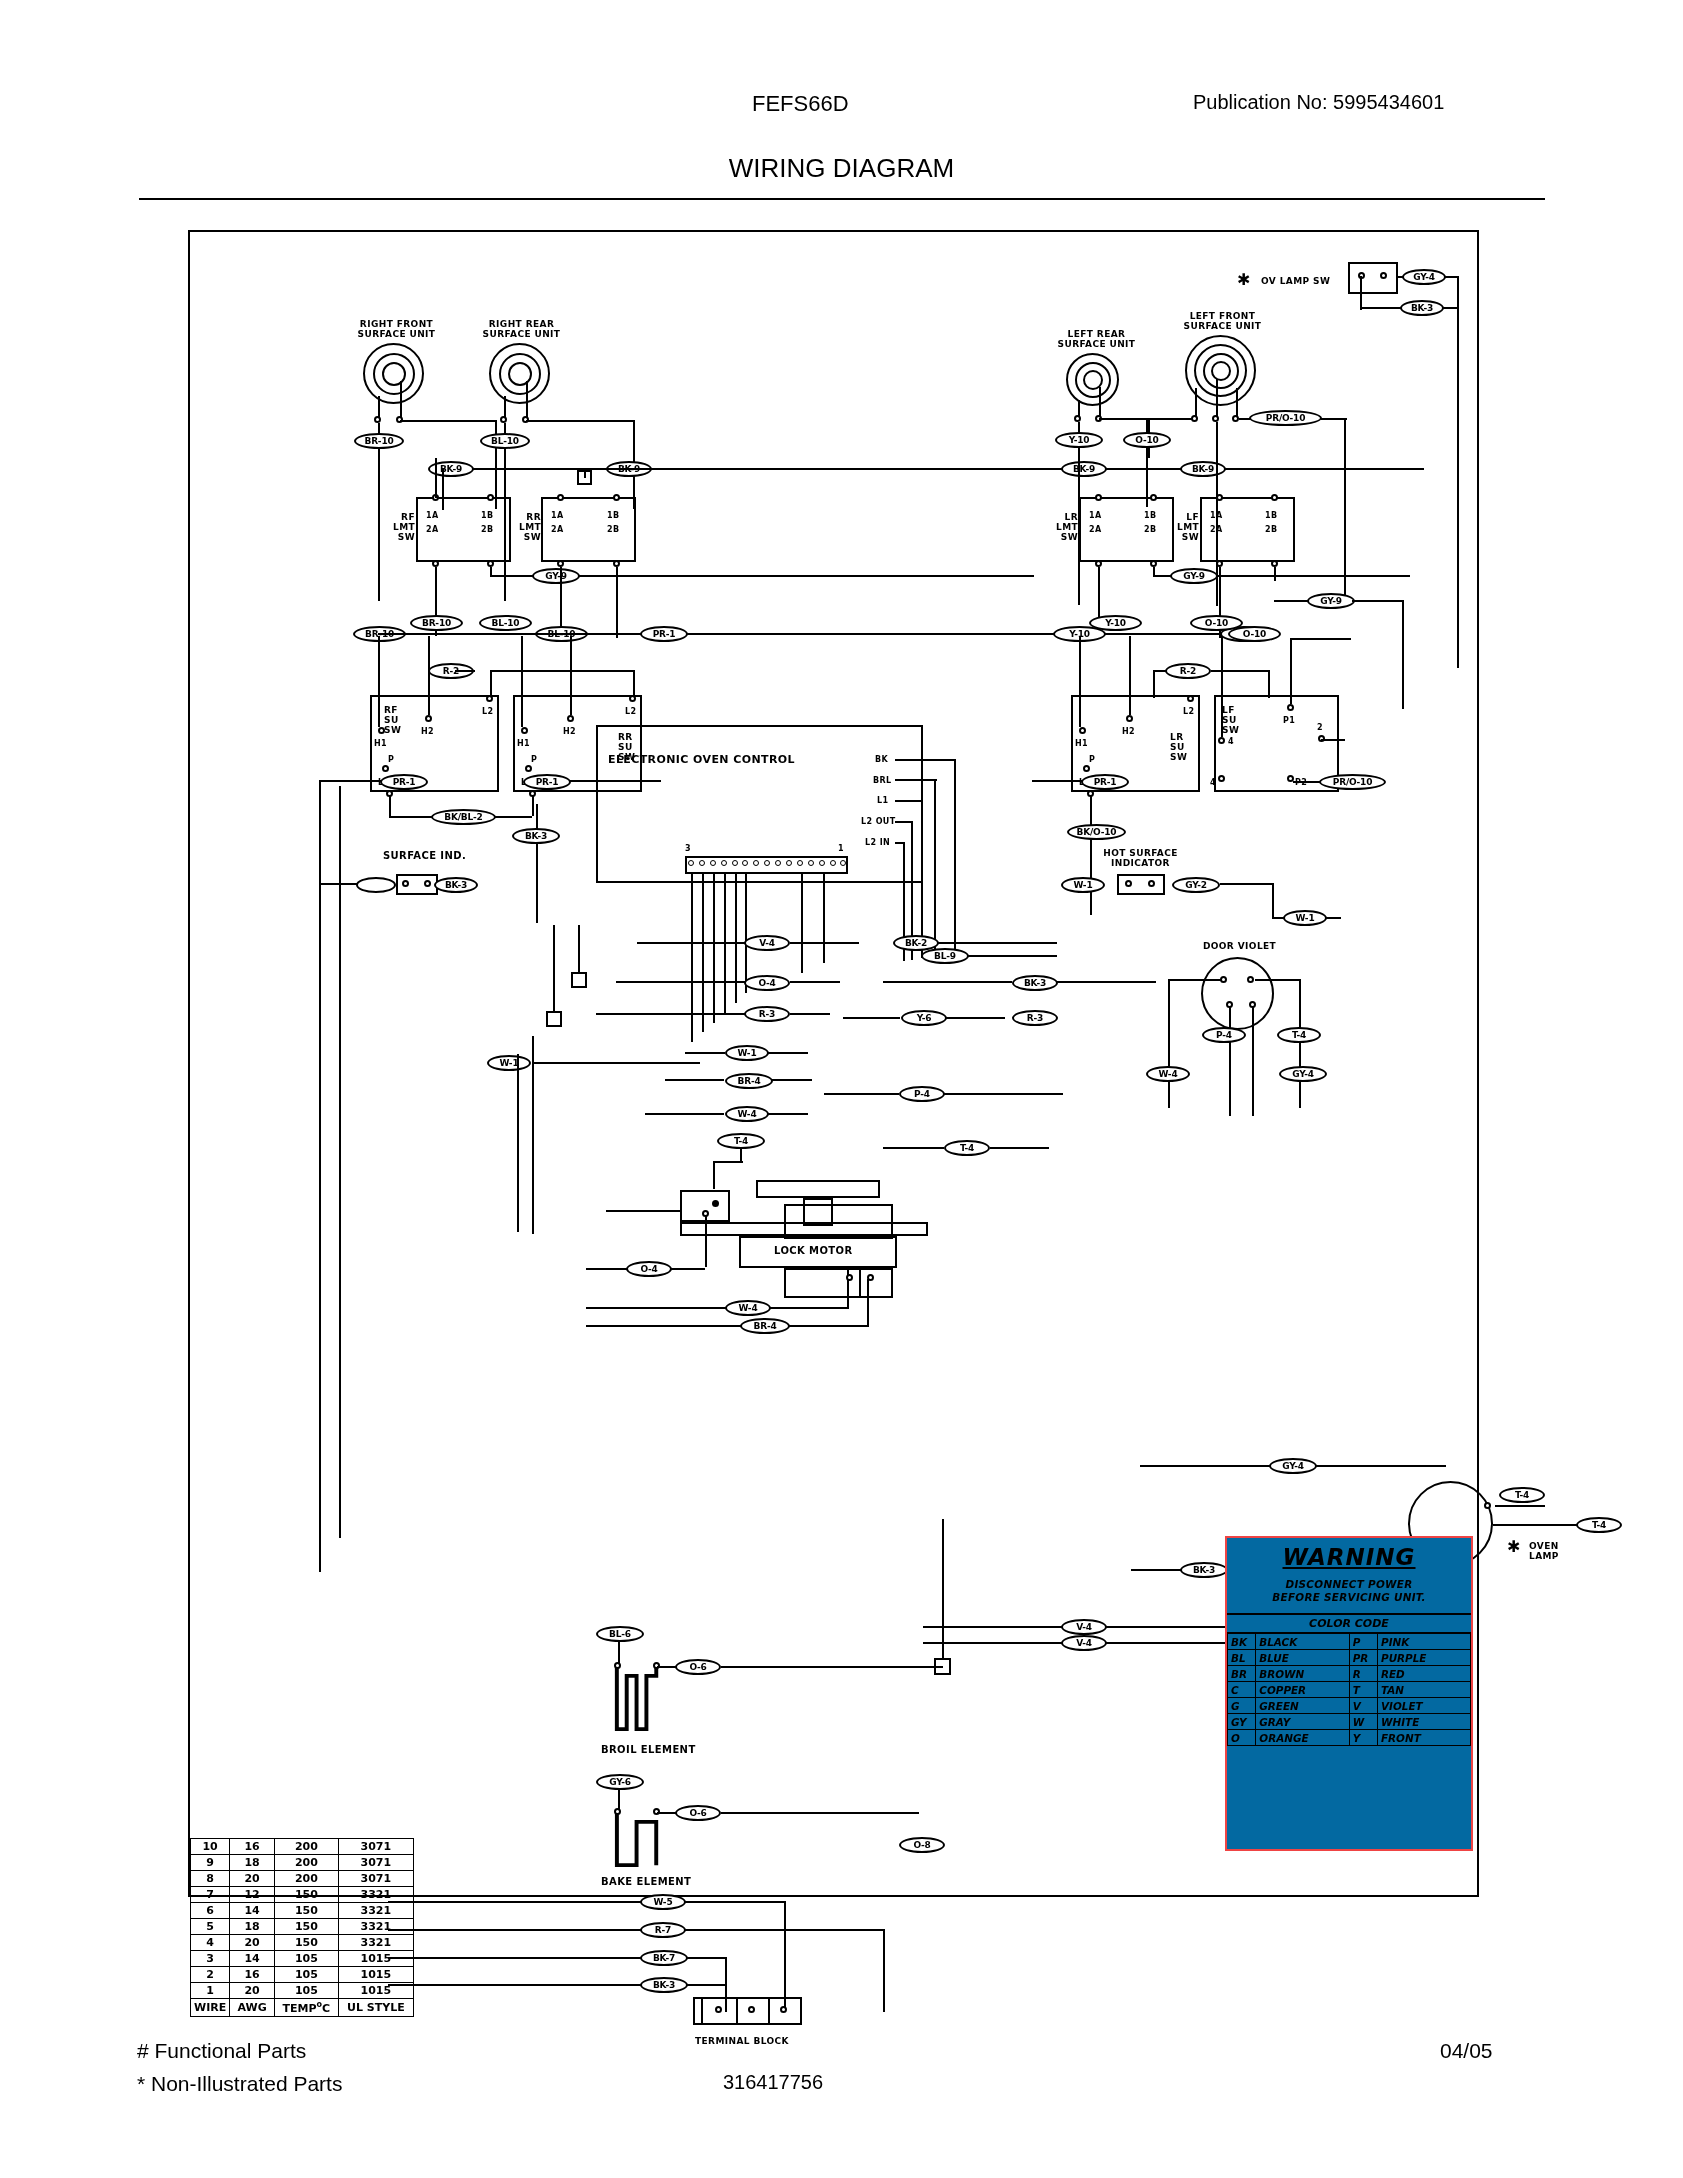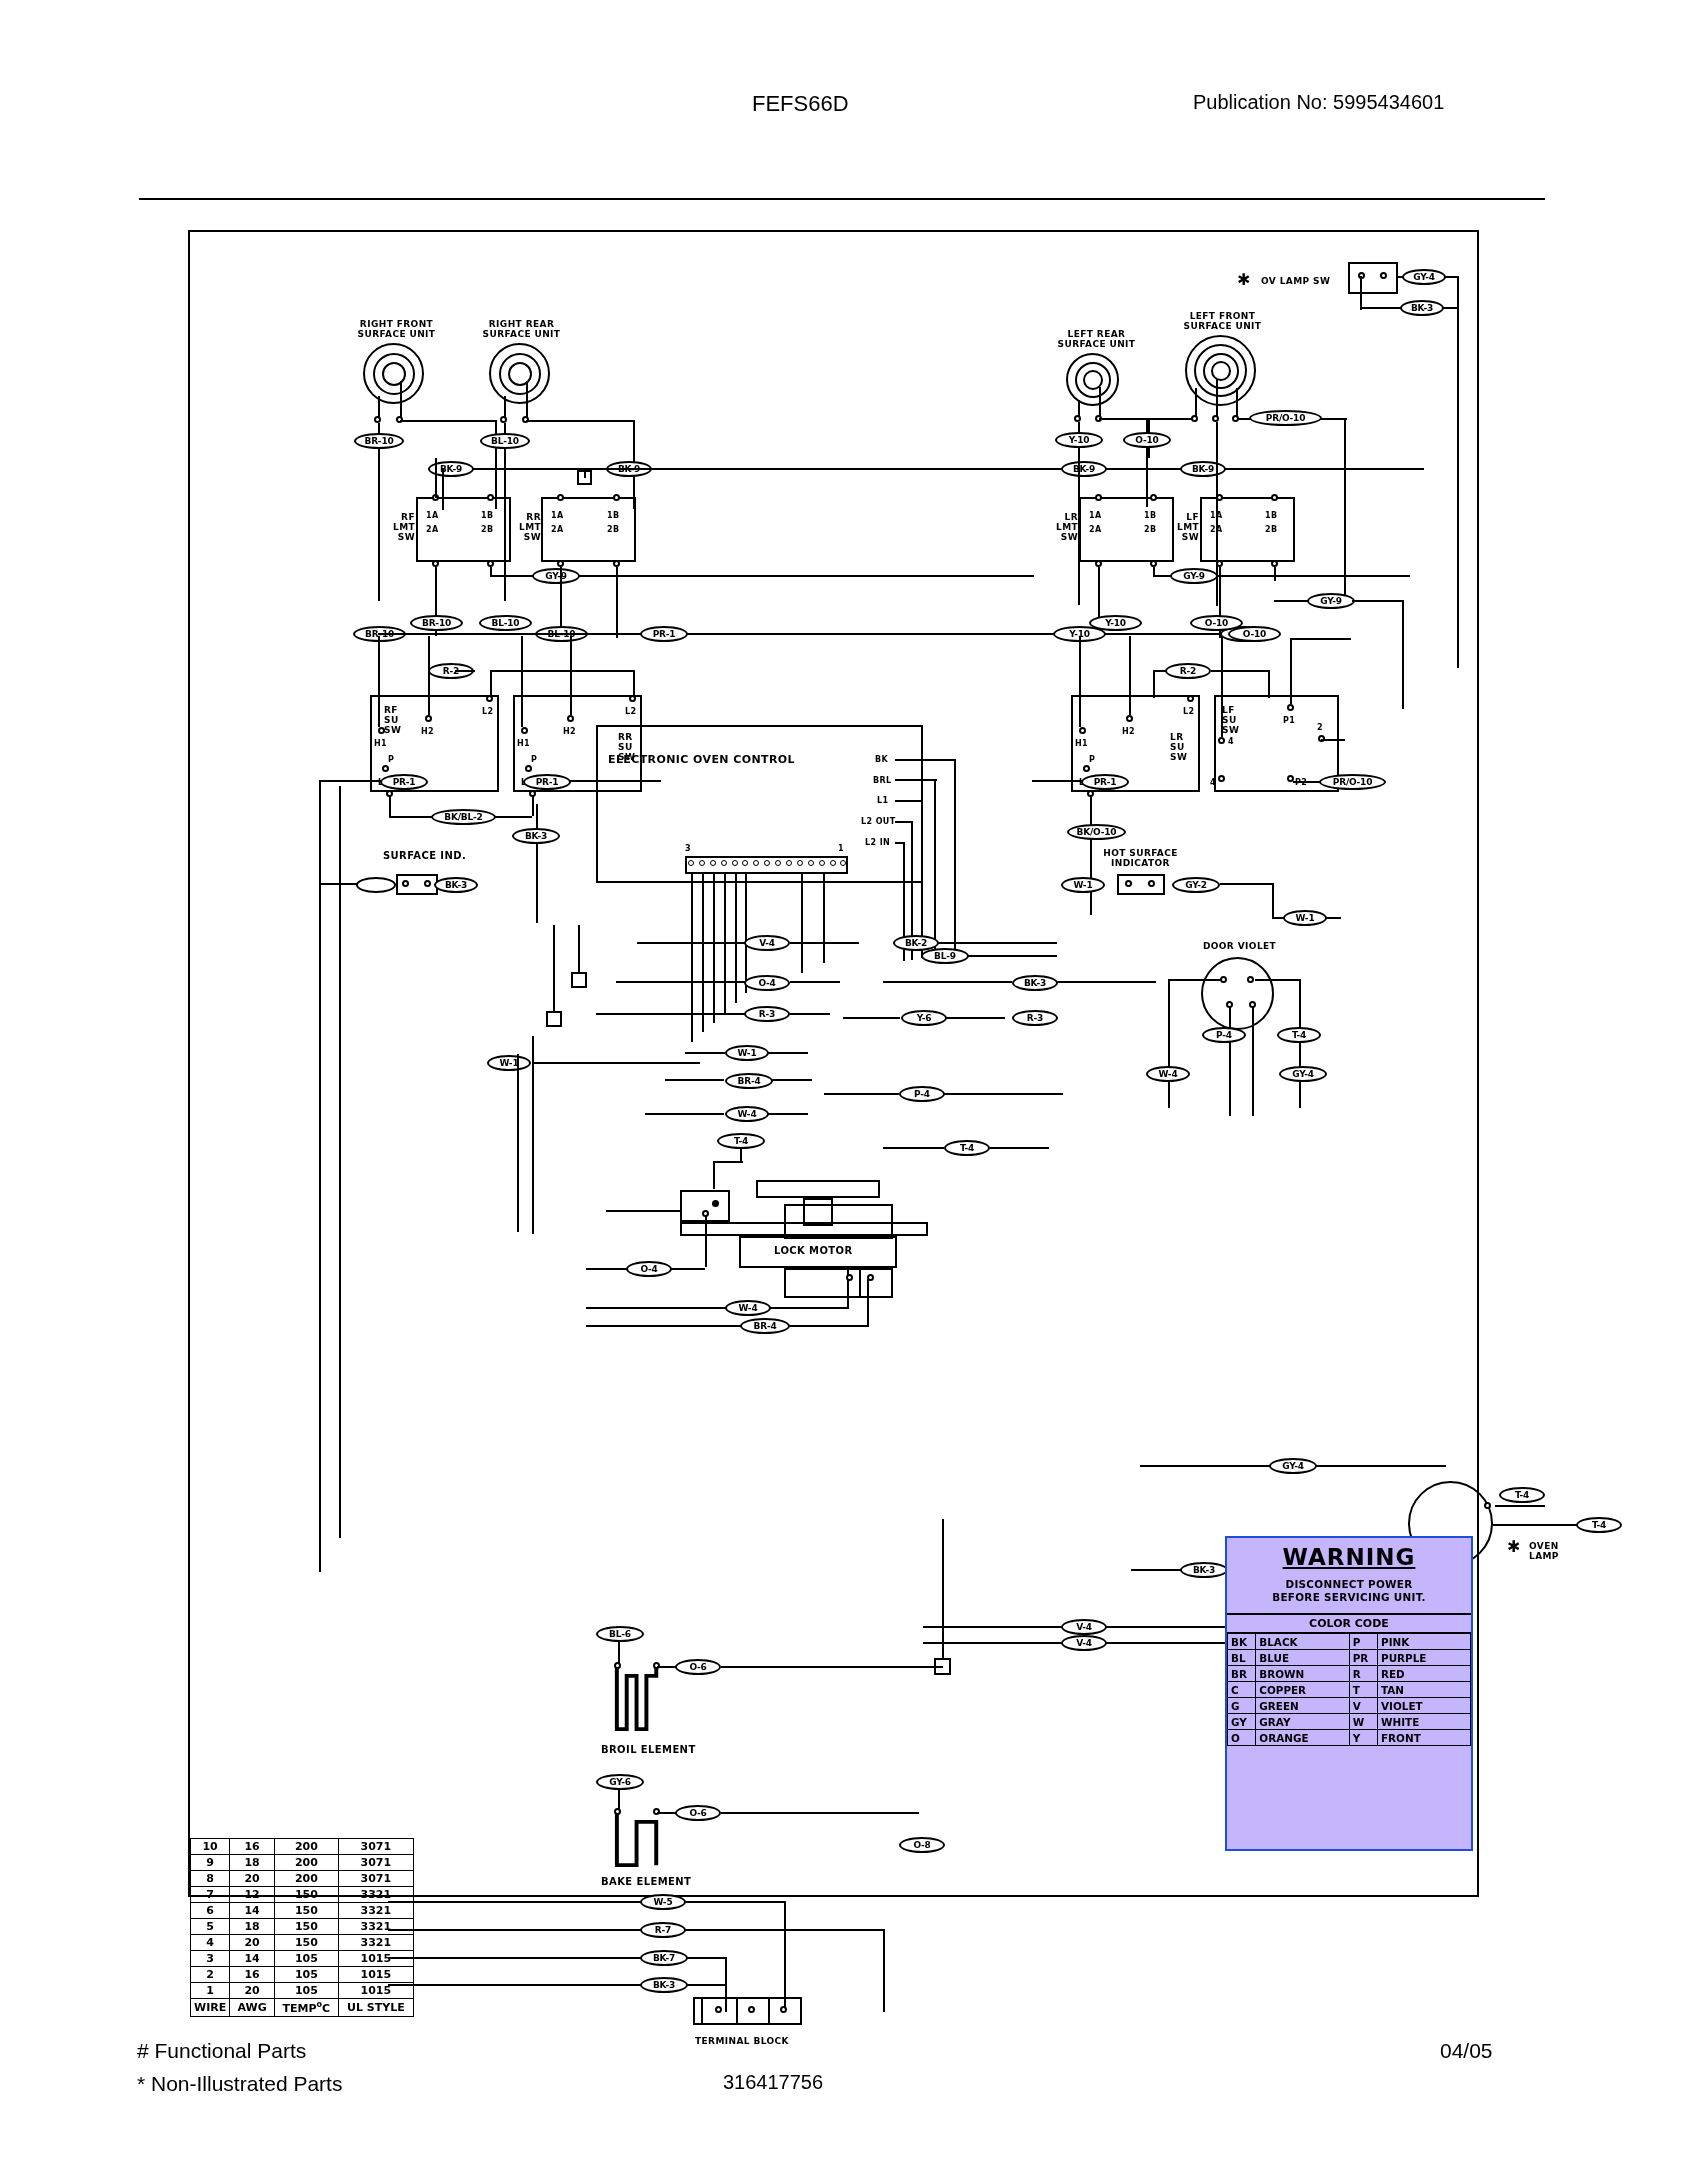--- a/index.html
+++ b/index.html
@@ -48,21 +48,21 @@
 
   
   .coil{position:absolute;border:2px solid #000;border-radius:50%;box-sizing:border-box;}
 
   
   table.grid{position:absolute;border-collapse:collapse;font-family:"DejaVu Sans",sans-serif;
              font-size:11px;font-weight:bold;}
   table.grid td{border:1.5px solid #000;text-align:center;padding:1px 3px;}
 
   
-  .warnbox{position:absolute;border:2px solid #1d4ed8;box-sizing:border-box;background:#c4b5fd;}
+  .warnbox{position:absolute;border:2px solid #ef4444;box-sizing:border-box;background:#0369a1;font-style:italic;}
   .warn-title{font-family:"DejaVu Sans",sans-serif;font-size:23px;font-weight:bold;
               text-align:center;text-decoration:underline;letter-spacing:1px;}
   .warn-sub{font-family:"DejaVu Sans",sans-serif;font-size:10.4px;font-weight:bold;
             text-align:center;line-height:13px;letter-spacing:0.3px;}
   .warn-txt{font-family:"DejaVu Sans",sans-serif;font-size:11px;font-weight:bold;
             line-height:17px;letter-spacing:0.2px;}
   .cc-title{font-family:"DejaVu Sans",sans-serif;font-size:11px;font-weight:bold;text-align:center;}
   table.cc{border-collapse:collapse;font-family:"DejaVu Sans",sans-serif;font-size:10.4px;
            font-weight:bold;width:100%;}
   table.cc td{border:1.5px solid #000;padding:0 3px;height:15px;white-space:nowrap;}
@@ -71,20 +71,21 @@
 
   .ast{position:absolute;font-size:16px;font-weight:bold;font-family:"DejaVu Sans",sans-serif;}
 </style>
 </head>
 <body>
 
 <div class="page">
 
   <div class="hdr-model">FEFS66D</div>
   <div class="hdr-pub">Publication No:  5995434601</div>
+  <div class="hdr-title">WIRING DIAGRAM</div>
   <div class="hdr-rule"></div>
 
   <div class="frame">
 
     <div class="ast fr" style="left:1047px;top:38px;">✱</div>
     <div class="lbl fr" style="left:1071px;top:44px;">OV LAMP SW</div>
     <div class="box fr" style="left:1158px;top:30px;width:50px;height:32px;"></div>
     <div class="dot" style="left:1168px;top:40px;"></div>
     <div class="dot" style="left:1190px;top:40px;"></div>
     <div class="ln h1" style="left:1208px;top:44px;width:59px;"></div>

